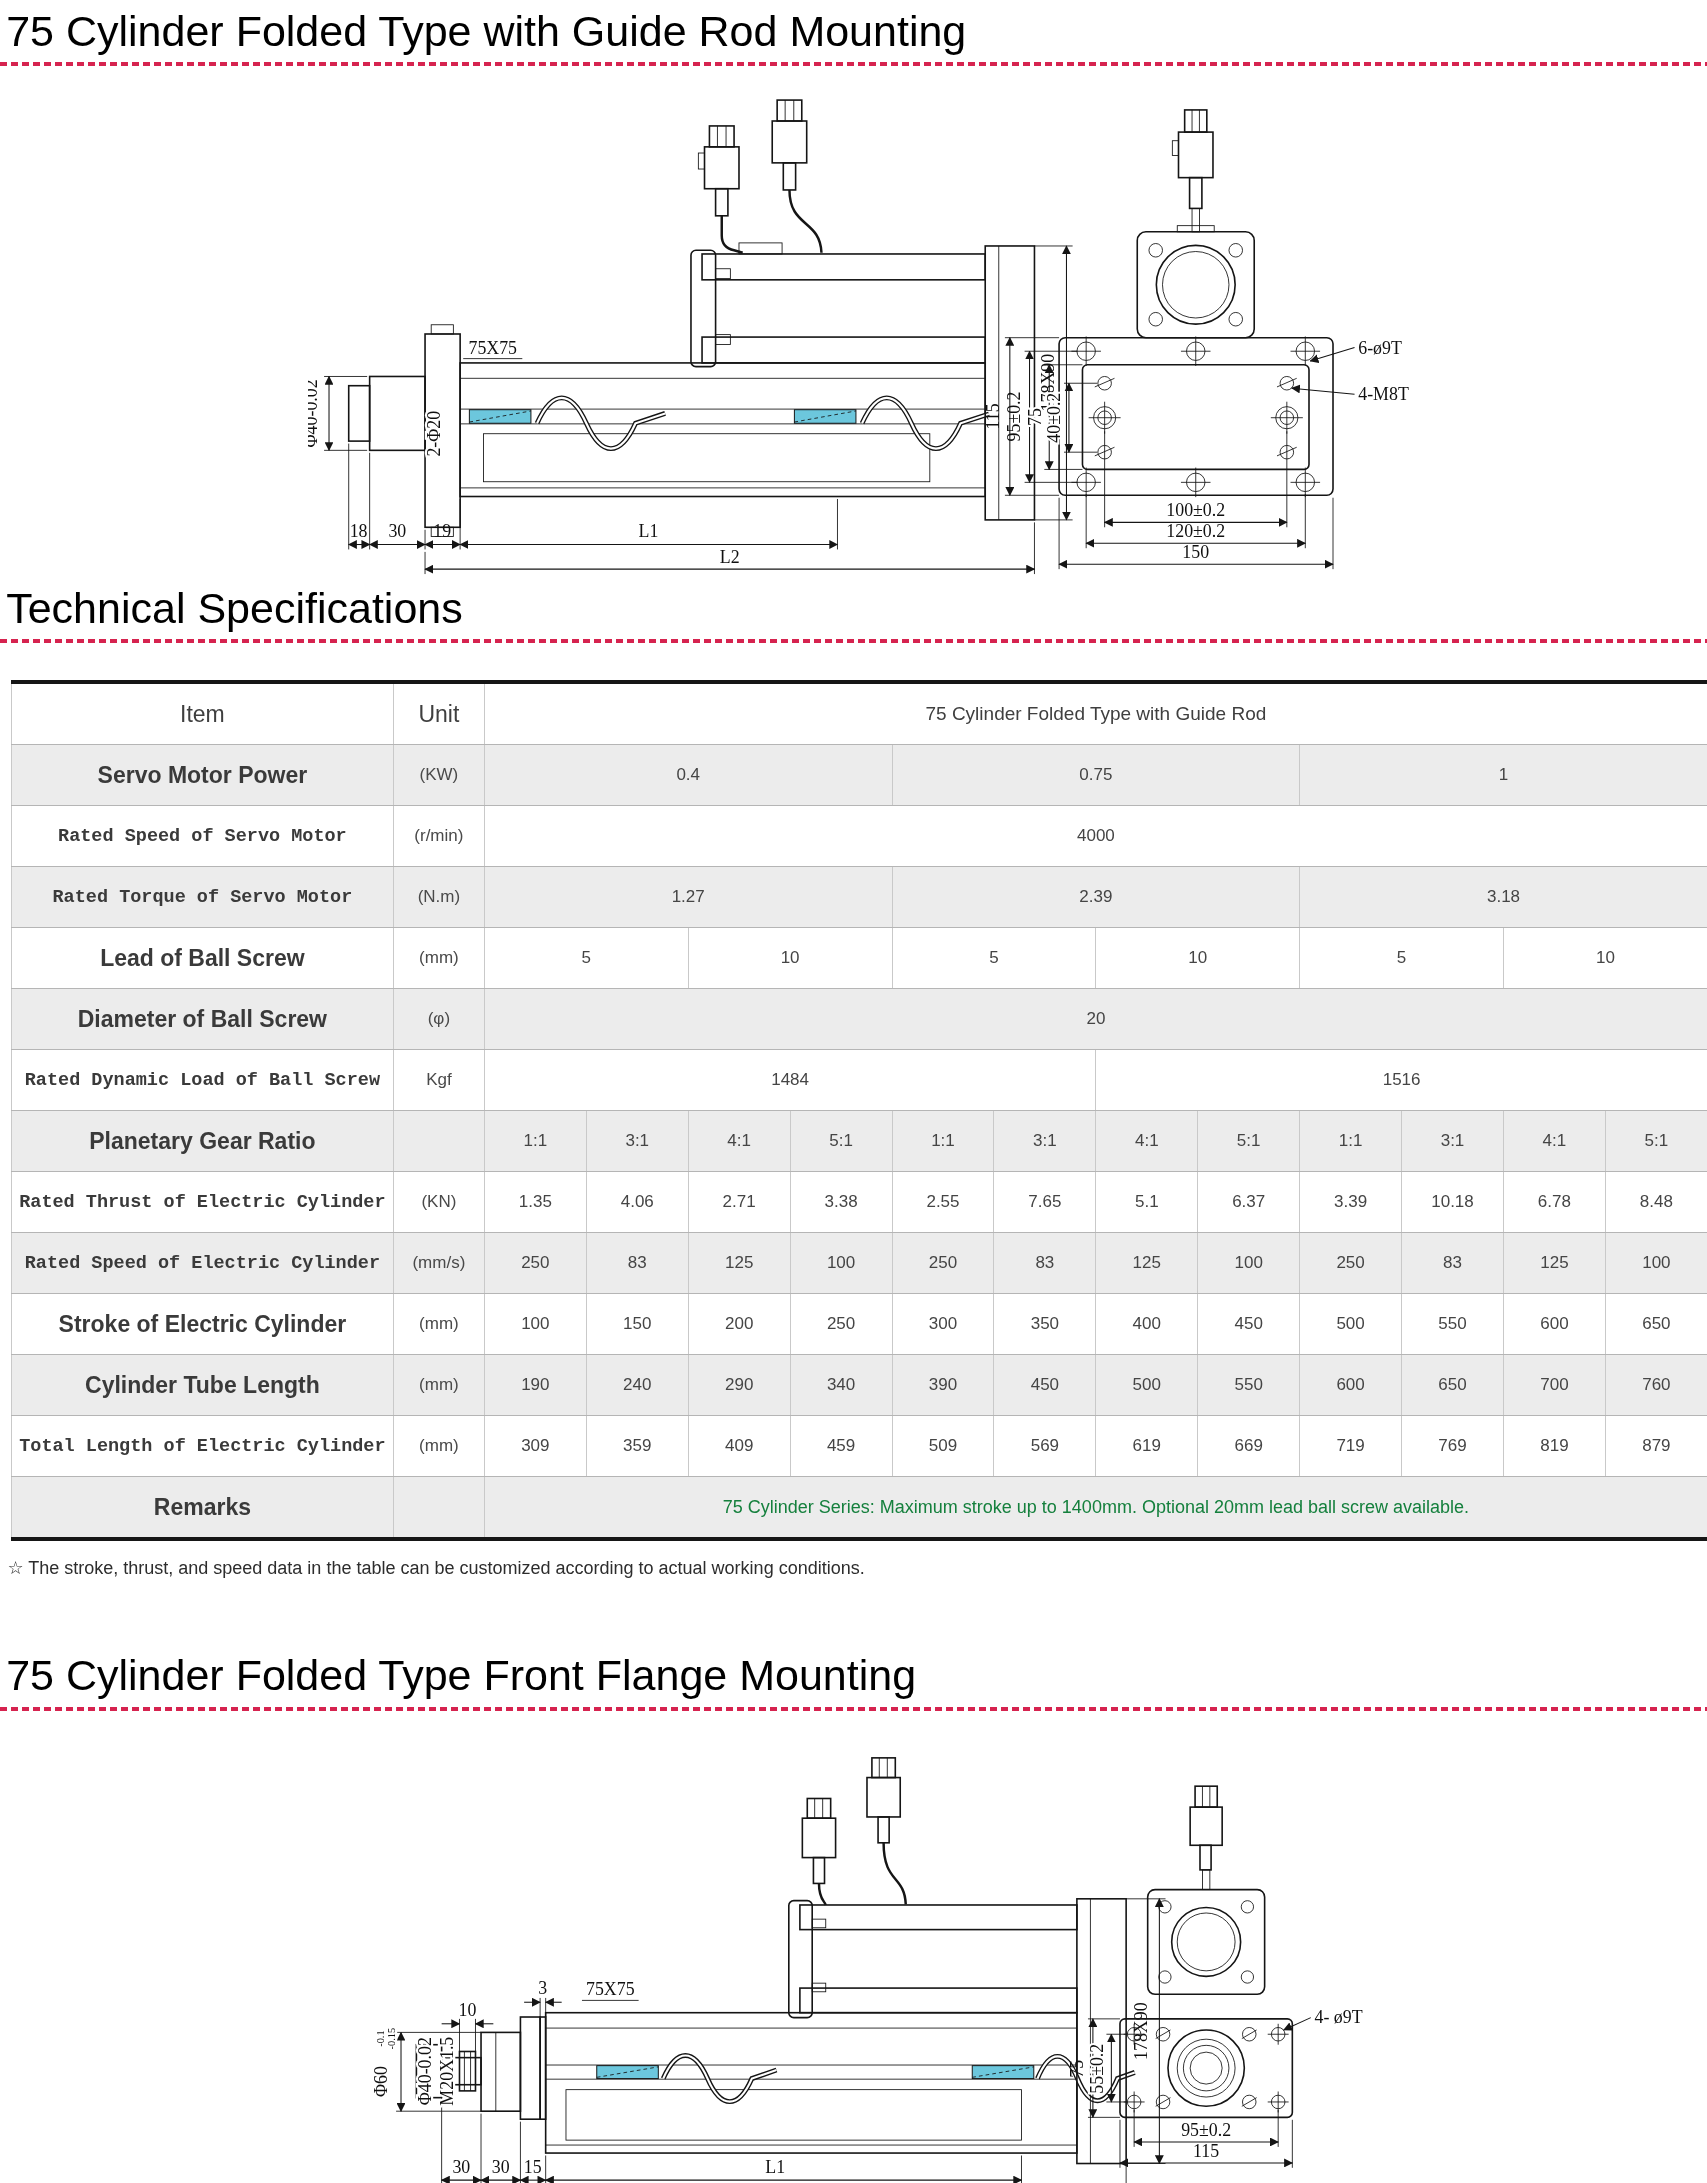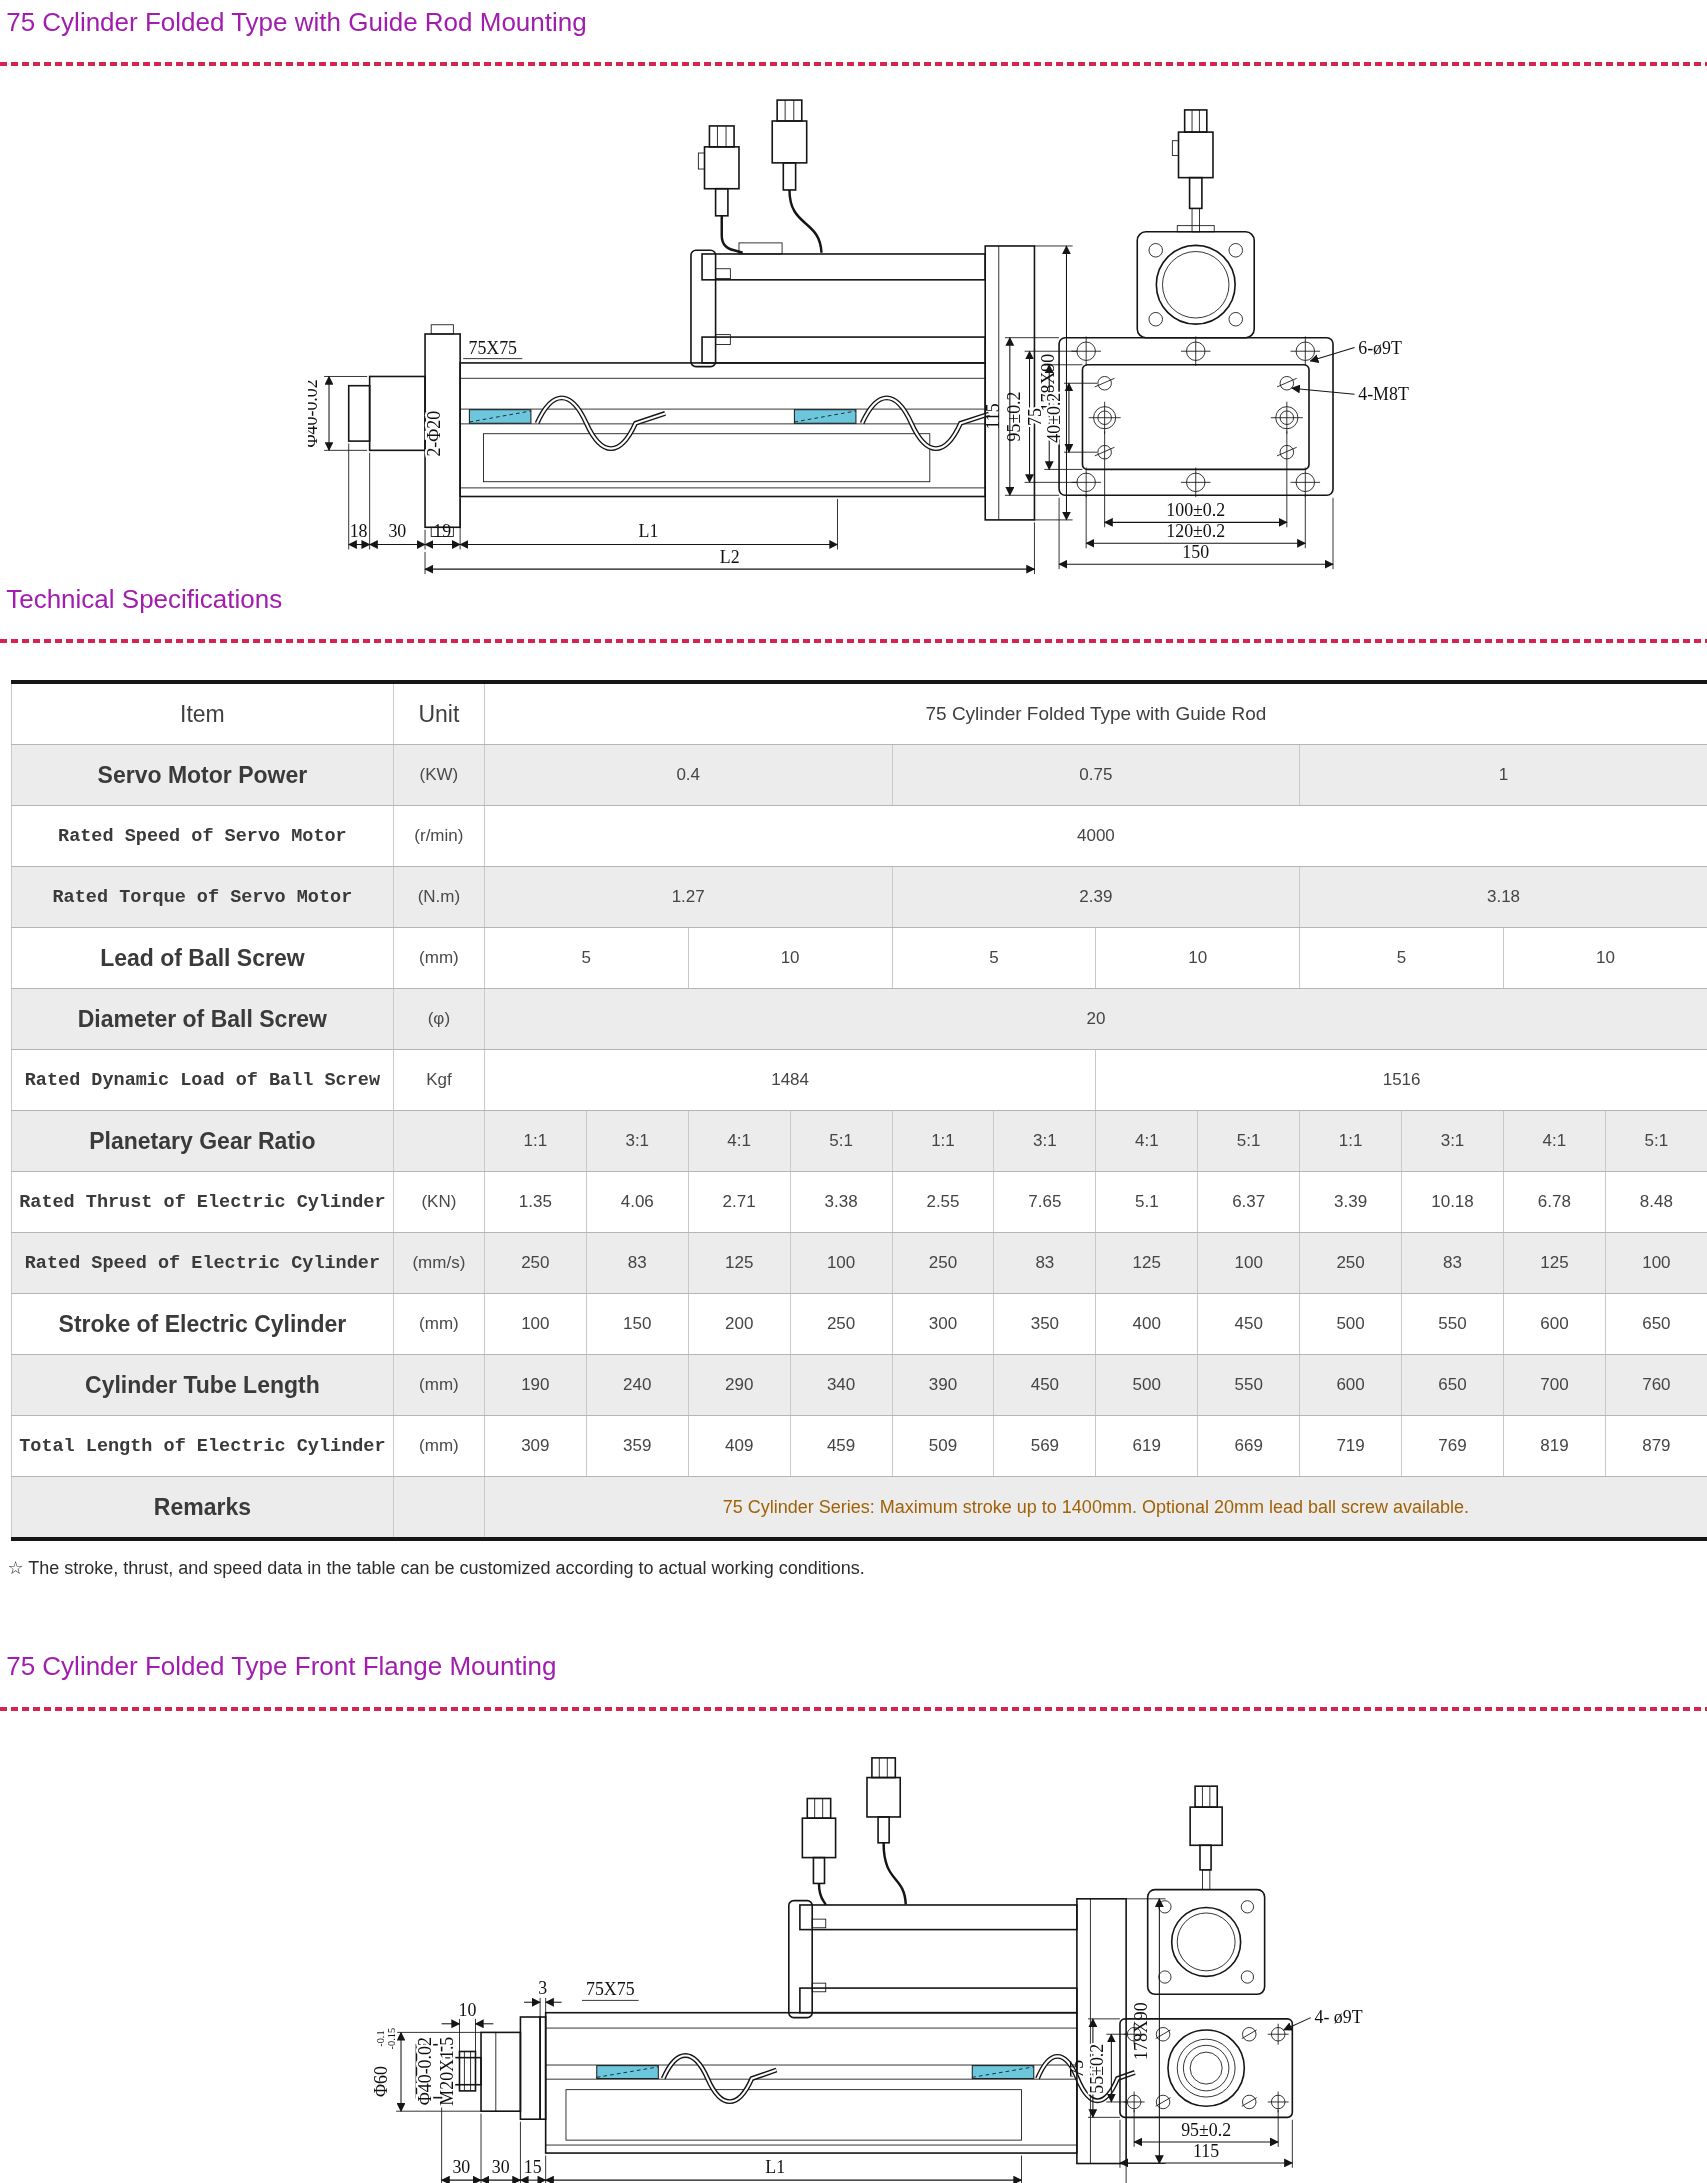--- a/index.html
+++ b/index.html
@@ -1,22 +1,22 @@
 <!DOCTYPE html>
 <html style="font-size:9.9px"><head>
 <meta charset="utf-8">
 <style>
   html,body{margin:0;padding:0;}
   body{
     width:1707px;height:2183px;position:relative;overflow:hidden;
     background:#ffffff;font-family:"Liberation Sans",sans-serif;
   }
   .section-title{
-    position:absolute;left:6.2px;font-size:26px;font-weight:300;
-    color:#a21caf;letter-spacing:0;white-space:nowrap;
+    position:absolute;left:6.2px;font-size:43px;font-weight:300;
+    color:#000000;letter-spacing:0;white-space:nowrap;
   }
   .dashed-rule{
     position:absolute;left:0;width:1707px;height:4.3px;
     background:repeating-linear-gradient(90deg,#d6234f 0 6.8px,transparent 6.8px 11px);
   }
   
   .spec-table-wrap{position:absolute;left:4.9px;top:680px;width:1697px;padding-left:6px;}
   table.spec{
     border-collapse:collapse;table-layout:fixed;width:1697px;
     border-top:4.3px solid #161616;border-bottom:4.3px solid #161616;
@@ -27,21 +27,21 @@
     text-align:center;vertical-align:middle;padding:0 2.5px;
     font-size:17px;color:#454545;height:60px;overflow:hidden;
   }
   table.spec tr.shaded td{background:#ececec;}
   table.spec td.label{font-weight:bold;color:#3a3a3a;}
   table.spec td.label.lg{font-size:23px;}
   table.spec td.label.md{font-size:18.5px;font-family:Liberation Mono, monospace;}
   table.spec td.unit{font-size:17px;color:#4a4a4a;}
   table.spec td.hdr{font-size:23px;color:#3f3f3f;font-weight:400;}
   table.spec td.series{font-size:19px;color:#3f3f3f;}
-  table.spec td.remarks{font-size:18px;color:#a16207;}
+  table.spec td.remarks{font-size:18px;color:#15803d;}
   .footnote{
     position:absolute;left:7.4px;top:1557px;font-size:18px;color:#2d2d2d;
   }
   
   svg{position:absolute;}
   .ln{fill:none;stroke:#151515;stroke-width:2.6;}
   .thin{fill:none;stroke:#151515;stroke-width:1.4;}
   .dim{fill:none;stroke:#151515;stroke-width:1.7;}
   .cable{fill:none;stroke:#151515;stroke-width:8;}
   .cablein{fill:none;stroke:#ffffff;stroke-width:3.5;}

